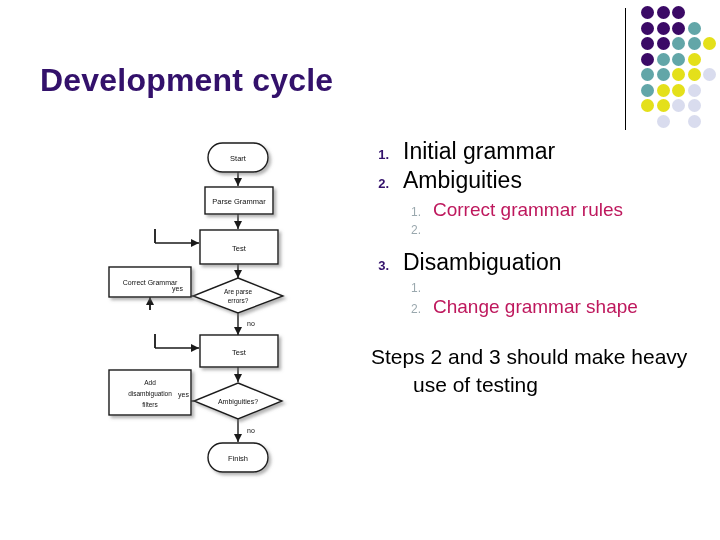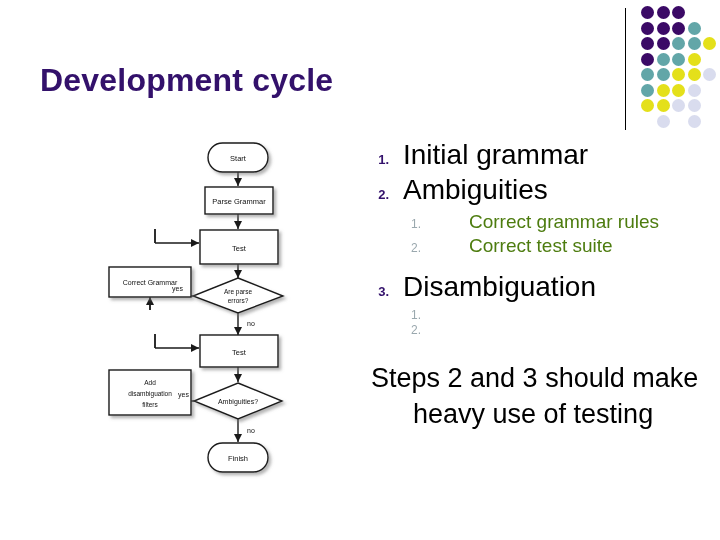--- a/index.html
+++ b/index.html
@@ -80,21 +80,21 @@
   .lvl1-num {
     width: 34px;
     flex: none;
     text-align: right;
     padding-right: 14px;
     font-size: 13px;
     font-weight: bold;
     color: #33116b;
   }
   .lvl1-text {
-    font-size: 28px;
+    font-size: 23px;
     color: #000000;
     line-height: 1.18;
   }
   .sublist {
     margin-top: 5px;
     margin-bottom: 12px;
   }
   .lvl2-item {
     display: flex;
     align-items: baseline;
@@ -103,28 +103,27 @@
   .lvl2-num {
     width: 66px;
     flex: none;
     text-align: right;
     padding-right: 12px;
     font-size: 12px;
     color: #9aa8ae;
   }
   .lvl2-text {
     font-size: 19px;
-    color: #4d7c0f;
+    color: #be185d;
     line-height: 1.2;
-    margin-left: 36px;
   }
   .closing {
     margin-top: 24px;
     margin-left: 16px;
-    font-size: 27px;
+    font-size: 21px;
     color: #000000;
     line-height: 1.33;
     padding-left: 42px;
     text-indent: -42px;
     width: 290px;
   }
 </style>
 </head>
 <body>
 
@@ -250,34 +249,34 @@
       <span class="lvl1-num">2.</span>
       <span class="lvl1-text">Ambiguities</span>
     </div>
     <div class="sublist">
       <div class="lvl2-item">
         <span class="lvl2-num">1.</span>
         <span class="lvl2-text">Correct grammar rules</span>
       </div>
       <div class="lvl2-item">
         <span class="lvl2-num">2.</span>
-        <span class="lvl2-text">Correct test suite</span>
       </div>
     </div>
 
     <div class="lvl1-item">
       <span class="lvl1-num">3.</span>
       <span class="lvl1-text">Disambiguation</span>
     </div>
     <div class="sublist">
       <div class="lvl2-item">
         <span class="lvl2-num">1.</span>
       </div>
       <div class="lvl2-item">
         <span class="lvl2-num">2.</span>
+        <span class="lvl2-text">Change grammar shape</span>
       </div>
     </div>
 
     <div class="closing">Steps 2 and 3 should make heavy use of testing</div>
 
   </div>
 
 </div>
 
 </body></html>

